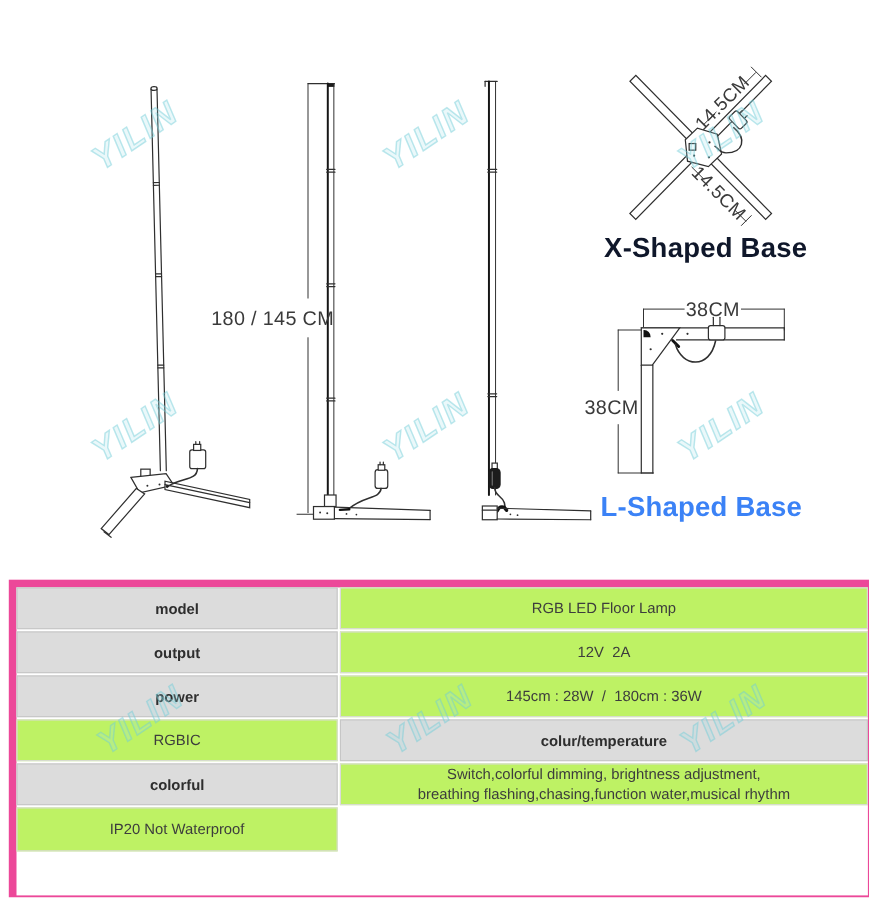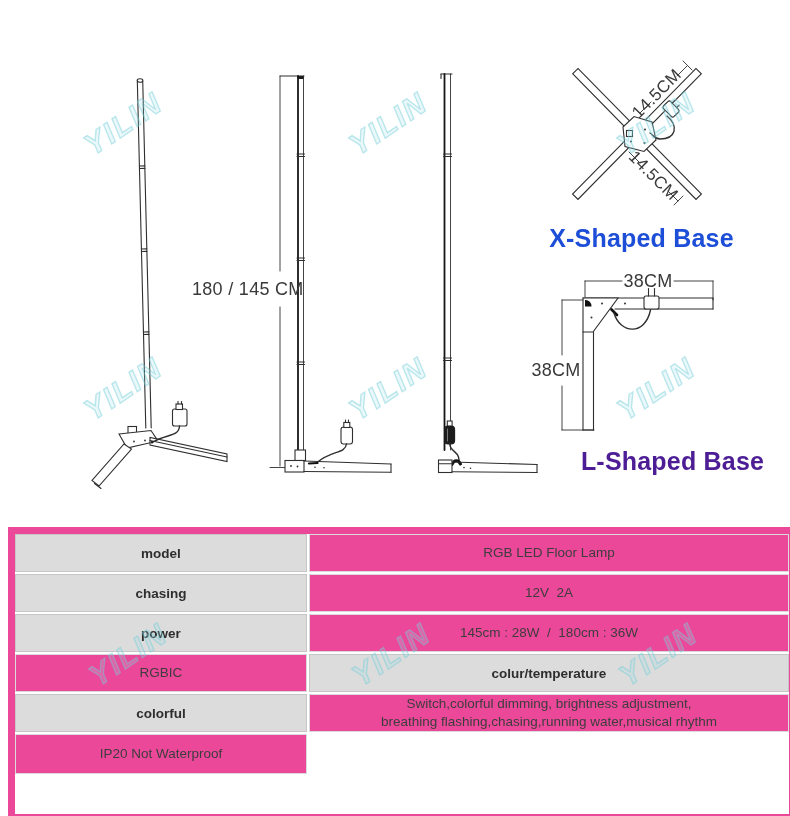--- a/index.html
+++ b/index.html
@@ -25,21 +25,21 @@
     gap:2px;background:#ffffff;border:7px solid #ec4899;
   }
   .spec .cell{
     display:flex;align-items:center;justify-content:center;text-align:center;
   }
   .spec .label-cell{
     background:#dcdcdc;border:1px solid #c6c6c6;
     font-weight:bold;font-size:13.5px;color:#2e2e2e;
   }
   .spec .value-cell{
-    background:#ec4899;border:1px solid #dadada;
+    background:#bef264;border:1px solid #dadada;
     font-size:13.5px;color:#3d3d3d;white-space:pre-wrap;line-height:1.3;
   }
   .wm-layer{position:absolute;left:0;top:0;width:790px;height:816px;pointer-events:none;}
   .wm{
     position:absolute;font-size:30px;font-weight:bold;font-style:italic;
     letter-spacing:2px;transform:rotate(-34deg);white-space:nowrap;
     color:rgba(160,225,230,0.22);
     -webkit-text-stroke:1.3px rgba(110,205,215,0.45);
   }
 </style>
@@ -197,36 +197,36 @@
   <div class="dim-label" style="left:192px;top:279px;width:104px;">180 / 145 CM</div>
 
   <div class="dim-label rot-up" style="left:612px;top:84px;width:90px;">14.5CM</div>
 
   <div class="dim-label rot-down" style="left:608px;top:166px;width:90px;">14.5CM</div>
 
   <div class="dim-label" style="left:622px;top:271px;width:52px;">38CM</div>
 
   <div class="dim-label" style="left:530px;top:360px;width:52px;">38CM</div>
 
-  <div class="diagram-title" style="left: 544px; top: 224px; width: 195px; color: #1d4ed8;">X-Shaped Base</div>
-
-  <div class="diagram-title" style="left: 540px; top: 447px; width: 195px; color: #4c1d95; margin-left: 35px;">L-Shaped Base</div>
+  <div class="diagram-title" style="left: 544px; top: 212px; width: 195px; color: #0f172a;">X-Shaped Base</div>
+
+  <div class="diagram-title" style="left: 540px; top: 447px; width: 195px; color: #3b82f6;">L-Shaped Base</div>
 
   <div class="spec" id="spec-table">
       <div class="cell label-cell">model</div>
       <div class="cell value-cell">RGB LED Floor Lamp</div>
-      <div class="cell label-cell">chasing</div>
+      <div class="cell label-cell">output</div>
       <div class="cell value-cell">12V  2A</div>
       <div class="cell label-cell">power</div>
       <div class="cell value-cell">145cm : 28W  /  180cm : 36W</div>
       <div class="cell value-cell">RGBIC</div>
       <div class="cell label-cell">colur/temperature</div>
       <div class="cell label-cell">colorful</div>
       <div class="cell value-cell">Switch,colorful dimming, brightness adjustment,
-breathing flashing,chasing,running water,musical rhythm</div>
+breathing flashing,chasing,function water,musical rhythm</div>
       <div class="cell value-cell">IP20 Not Waterproof</div>
     </div>
 
   <div class="wm-layer" id="wm-layer">
       <span class="wm" style="left: 80px; top: 107px;">YILIN</span>
       <span class="wm" style="left: 345px; top: 107px;">YILIN</span>
       <span class="wm" style="left: 613px; top: 107px;">YILIN</span>
       <span class="wm" style="left: 80px; top: 372px;">YILIN</span>
       <span class="wm" style="left: 345px; top: 372px;">YILIN</span>
       <span class="wm" style="left: 613px; top: 372px;">YILIN</span>

